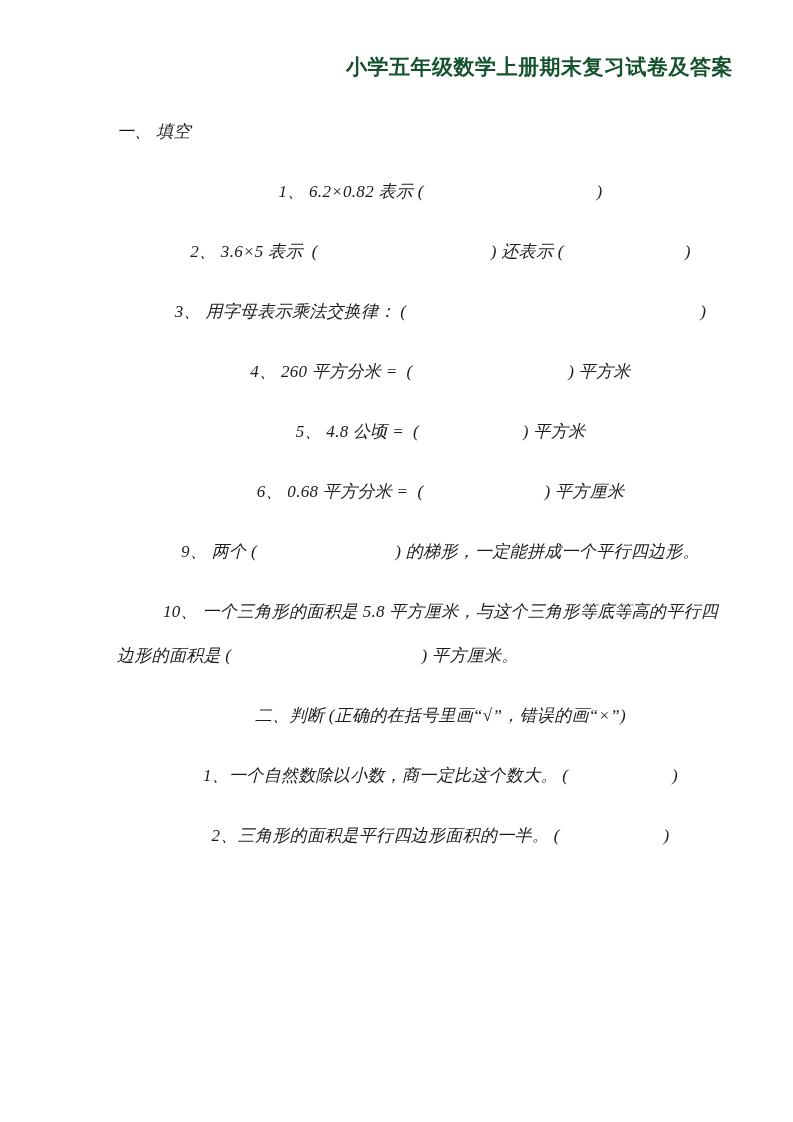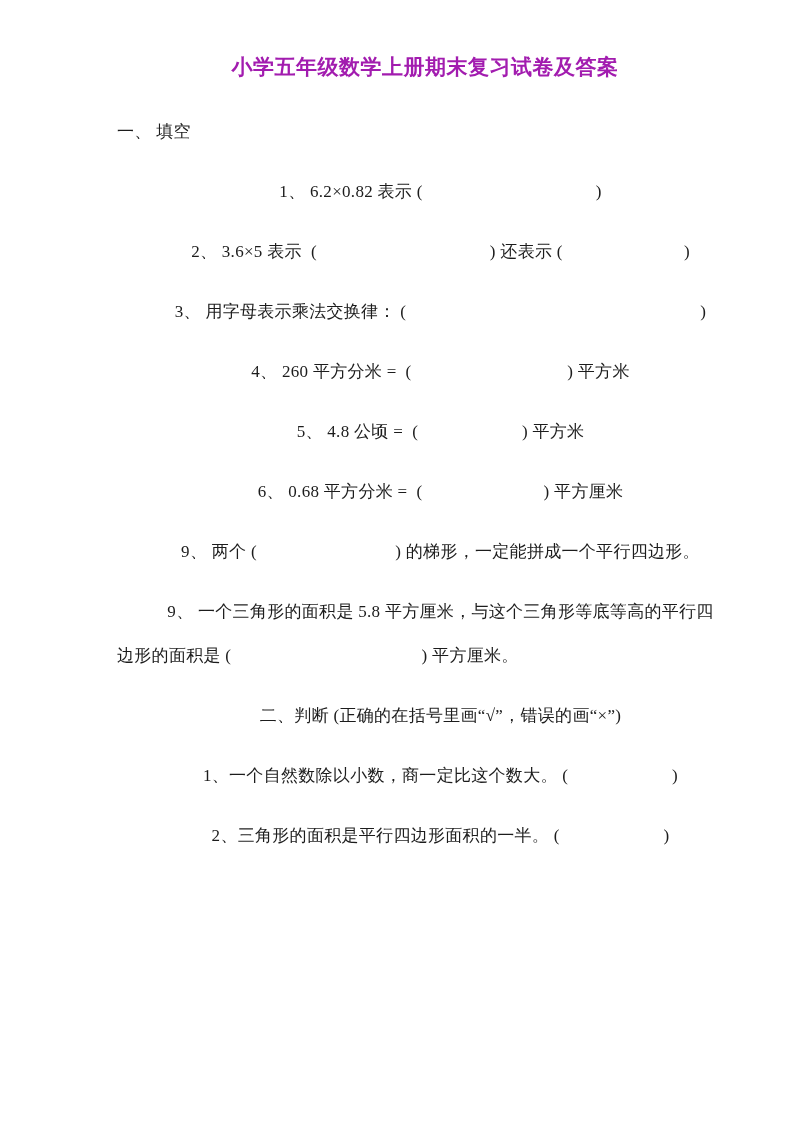--- a/index.html
+++ b/index.html
@@ -11,34 +11,35 @@
     width: 793px;
     height: 1122px;
     overflow: hidden;
     color: #1c1c1c;
     font-family: "Liberation Serif", "DejaVu Serif", serif;
   }
   .doc {
     padding: 52px 60px 0 117px;
   }
   .title {
-    text-align: center;
+    text-align: right;
     font-family: "DejaVu Sans", "Liberation Sans", sans-serif;
     font-weight: bold;
     font-size: 21px;
     line-height: 30px;
     letter-spacing: 0.5px;
     white-space: pre;
-    color: #a21caf;
+    color: #14532d;
   }
   .body-block {
     margin-top: 28px;
   }
   .para {
     margin: 0 0 16px 0;
+    font-style: italic;
   }
   .line {
     font-size: 17px;
     line-height: 44px;
     white-space: pre;
     letter-spacing: 0.3px;
   }
   .indent-item {
     padding-left: 31px;
     text-align: center;
@@ -71,21 +72,21 @@
       <div class="para">
         <div class="line indent-item">5、 4.8 公顷 =  (　　　　　　) 平方米</div>
       </div>
       <div class="para">
         <div class="line indent-item">6、 0.68 平方分米 =  (　　　　　　　) 平方厘米</div>
       </div>
       <div class="para">
         <div class="line indent-item">9、 两个 (　　　　　　　　) 的梯形，一定能拼成一个平行四边形。</div>
       </div>
       <div class="para">
-        <div class="line indent-item">9、 一个三角形的面积是 5.8 平方厘米，与这个三角形等底等高的平行四</div>
+        <div class="line indent-item">10、 一个三角形的面积是 5.8 平方厘米，与这个三角形等底等高的平行四</div>
         <div class="line indent-none">边形的面积是 (　　　　　　　　　　　) 平方厘米。</div>
       </div>
       <div class="para">
         <div class="line indent-item">二、判断 (正确的在括号里画“√”，错误的画“×”)</div>
       </div>
       <div class="para">
         <div class="line indent-item">1、一个自然数除以小数，商一定比这个数大。 (　　　　　　)</div>
       </div>
       <div class="para">
         <div class="line indent-item">2、三角形的面积是平行四边形面积的一半。 (　　　　　　)</div>

